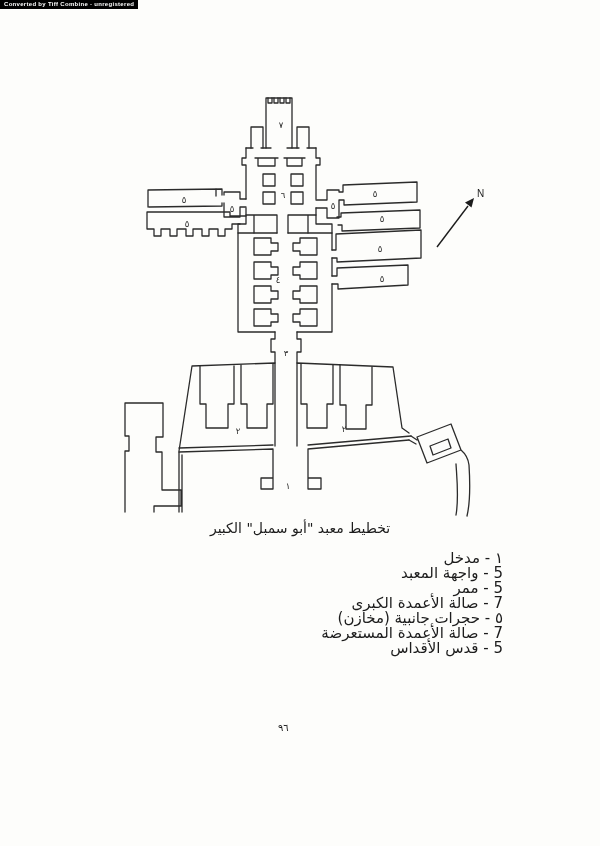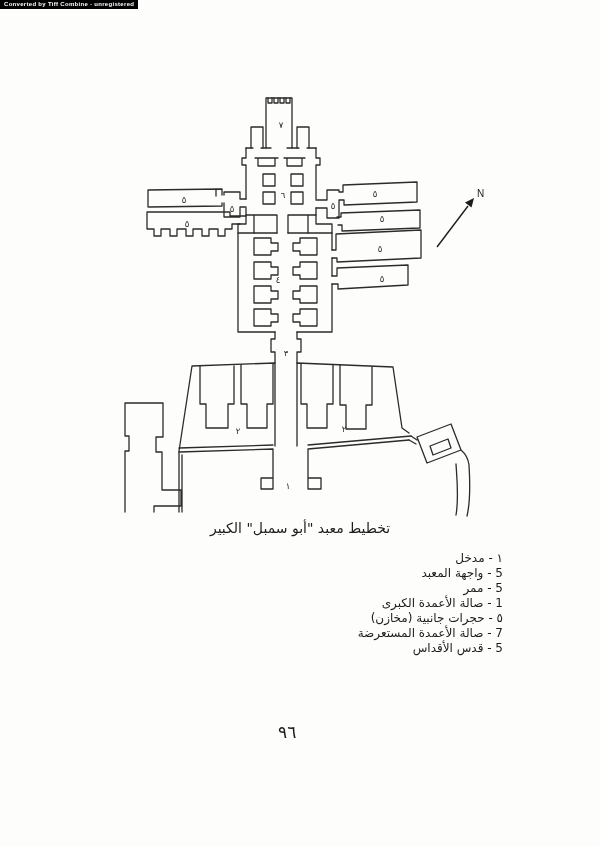--- a/index.html
+++ b/index.html
@@ -5,23 +5,23 @@
   html,body{margin:0;padding:0;background:#e8e8e8;}
   .page{position:relative;width:600px;height:846px;background:#fdfdfb;overflow:hidden;
         font-family:"DejaVu Sans",sans-serif;color:#1c1c1c;}
   .watermark{position:absolute;top:0;left:0;background:#000;color:#fff;
              font:bold 6px "Liberation Sans",sans-serif;letter-spacing:.3px;
              padding:1px 4px;line-height:7px;}
   svg.plan{position:absolute;top:0;left:0;}
   .caption{position:absolute;top:520px;left:150px;width:300px;text-align:center;
            direction:rtl;font-size:14px;letter-spacing:.2px;}
   .legend{position:absolute;top:551px;right:97px;direction:rtl;text-align:right;
-          font-size:12px;line-height:15px;}
+          font-size:15px;line-height:15px;}
   .legend-line{white-space:nowrap;}
-  .page-number{position:absolute;top:722px;left:278px;font-size:17px;}
+  .page-number{position:absolute;top:722px;left:278px;font-size:10px;}
   text.plan-num{font:8.5px "DejaVu Sans",sans-serif;fill:#1c1c1c;text-anchor:middle;}
   text.north{font:10px "Liberation Sans",sans-serif;fill:#1c1c1c;}
 </style>
 </head>
 <body>
 
 <div class="page">
 
   <div class="watermark">Converted by Tiff Combine - unregistered</div>
 
@@ -117,21 +117,21 @@
       <text class="plan-num" x="382" y="282">٥</text>
     </g>
   </svg>
 
   <div class="caption">تخطيط معبد "أبو سمبل" الكبير</div>
 
   <div class="legend">
     <div class="legend-line">١ - مدخل</div>
     <div class="legend-line">5 - واجهة المعبد</div>
     <div class="legend-line">5 - ممر</div>
-    <div class="legend-line">1 - صالة الأعمدة الكبرى</div>
+    <div class="legend-line">7 - صالة الأعمدة الكبرى</div>
     <div class="legend-line">٥ - حجرات جانبية (مخازن)</div>
     <div class="legend-line">7 - صالة الأعمدة المستعرضة</div>
     <div class="legend-line">5 - قدس الأقداس</div>
   </div>
 
   <div class="page-number">٩٦</div>
 
 </div>
 
 </body></html>

